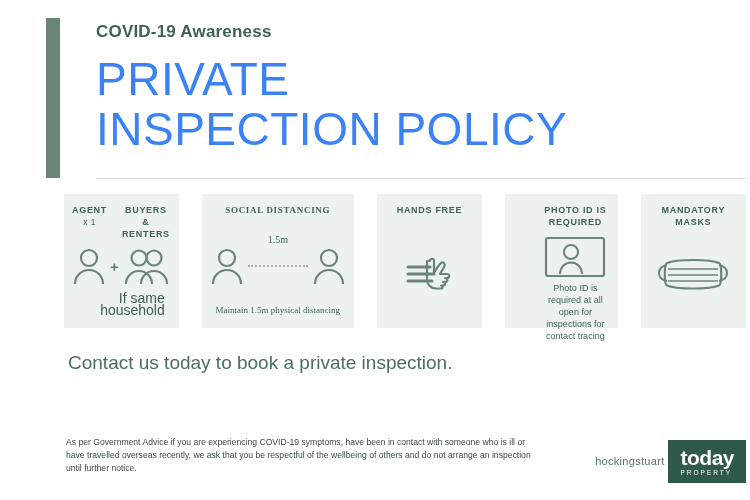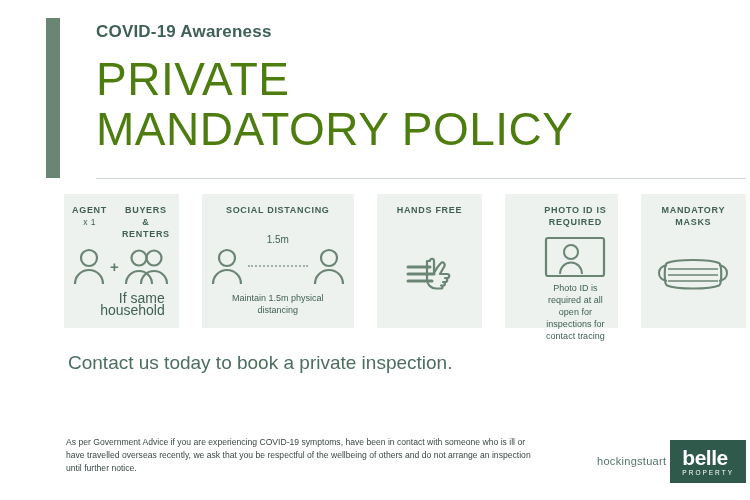--- a/index.html
+++ b/index.html
@@ -42,21 +42,21 @@
     font-size: 17px;
     font-weight: bold;
     color: #3f6052;
     letter-spacing: 0.2px;
     margin: 0 0 12px 0;
   }
   .title {
     font-size: 46px;
     line-height: 50px;
     font-weight: normal;
-    color: #4d7c0f;
+    color: #3b82f6;
     letter-spacing: 0.5px;
     margin: 0;
   }
   .title .line {
     display: block;
   }
   .rule {
     position: absolute;
     left: 72px;
     right: 28px;
@@ -78,21 +78,21 @@
     background: #eef2ef;
     box-sizing: border-box;
     padding: 10px 8px 12px 8px;
     display: flex;
     flex-direction: column;
     align-items: center;
     height: 134px;
     position: relative;
   }
   .card.agent { width: 136px; }
-  .card.social { width: 154px; }
+  .card.social { width: 154px; font-family: Liberation Serif, serif; }
   .card.hands { width: 136px; }
   .card.photo { width: 136px; padding-left: 36px; }
   .card.masks { width: 136px; }
 
   .card-head {
     display: flex;
     width: 100%;
     justify-content: center;
     align-items: flex-start;
     gap: 14px;
@@ -212,21 +212,21 @@
 <body>
 
 <div class="page">
 
   <div class="accent-bar"></div>
 
   <div class="header">
     <div class="eyebrow">COVID-19 Awareness</div>
     <h1 class="title">
       <span class="line">PRIVATE</span>
-      <span class="line">MANDATORY POLICY</span>
+      <span class="line">INSPECTION POLICY</span>
     </h1>
   </div>
 
   <div class="rule"></div>
 
   <div class="cards">
 
     <div class="card agent">
       <div class="card-head">
         <div class="card-title">
@@ -329,18 +329,18 @@
 
   </div>
 
   <div class="cta">Contact us today to book a private inspection.</div>
 
   <div class="footer-text">As per Government Advice if you are experiencing COVID-19 symptoms, have been in contact with someone who is ill or have travelled overseas recently, we ask that you be respectful of the wellbeing of others and do not arrange an inspection until further notice.</div>
 
   <div class="logos">
     <div class="hs-logo">hockingstuart</div>
     <div class="belle">
-      <span class="b1">belle</span>
+      <span class="b1">today</span>
       <span class="b2">PROPERTY</span>
     </div>
   </div>
 
 </div>
 
 </body></html>

